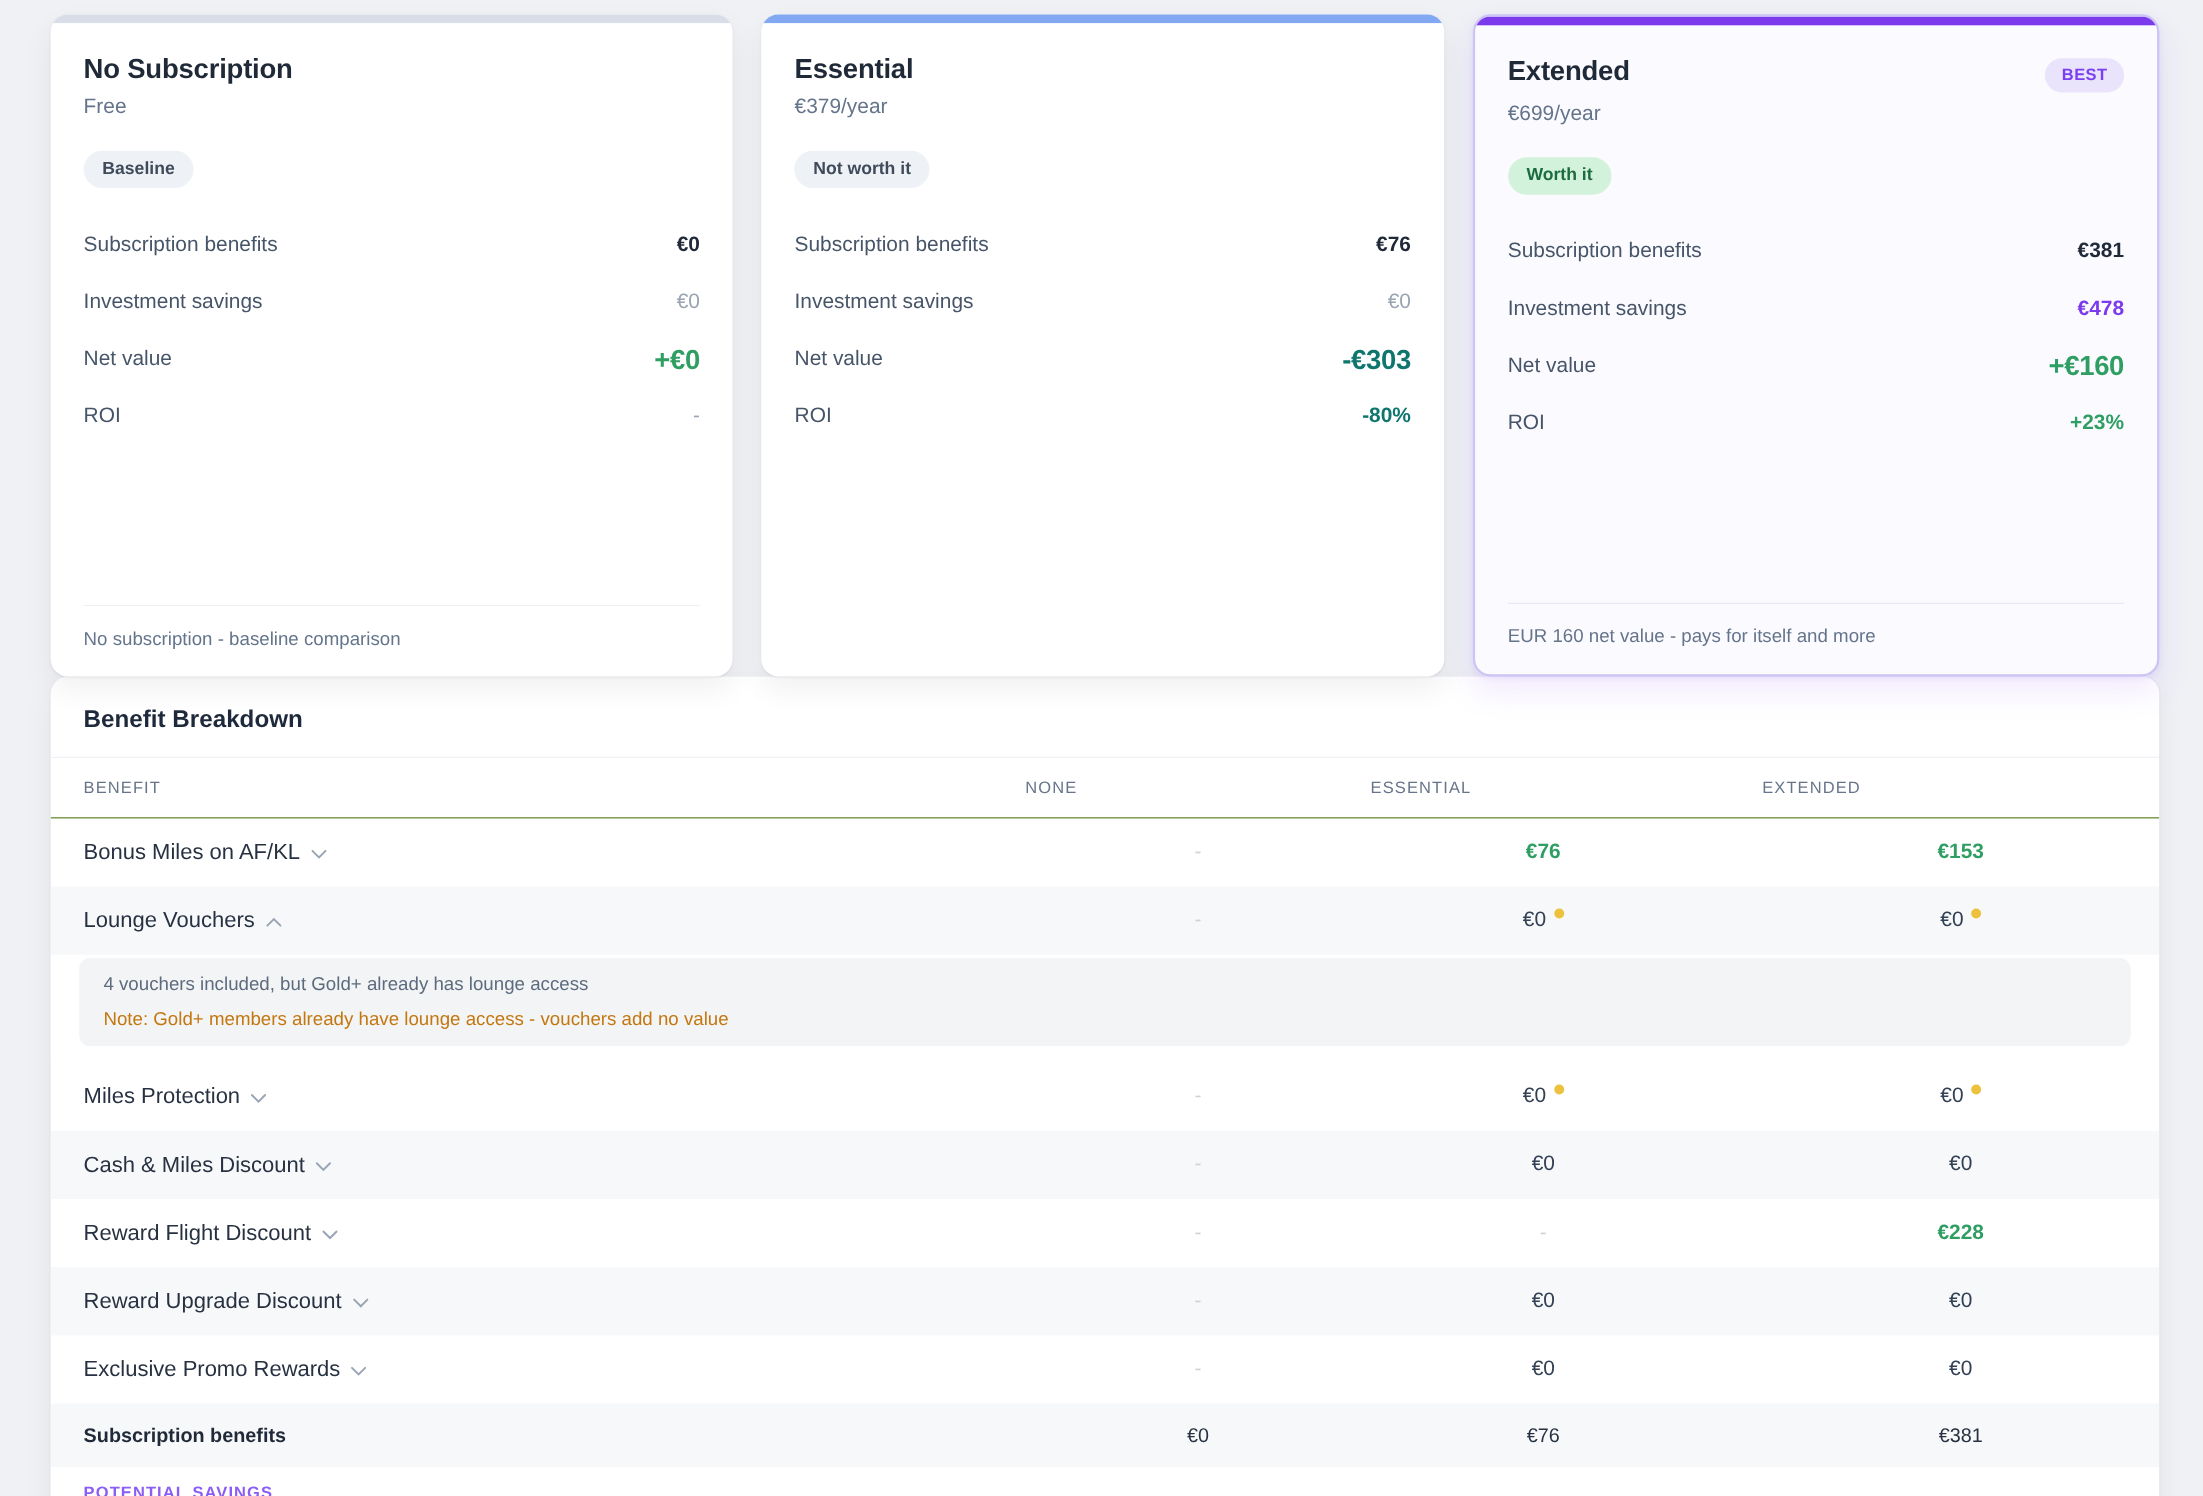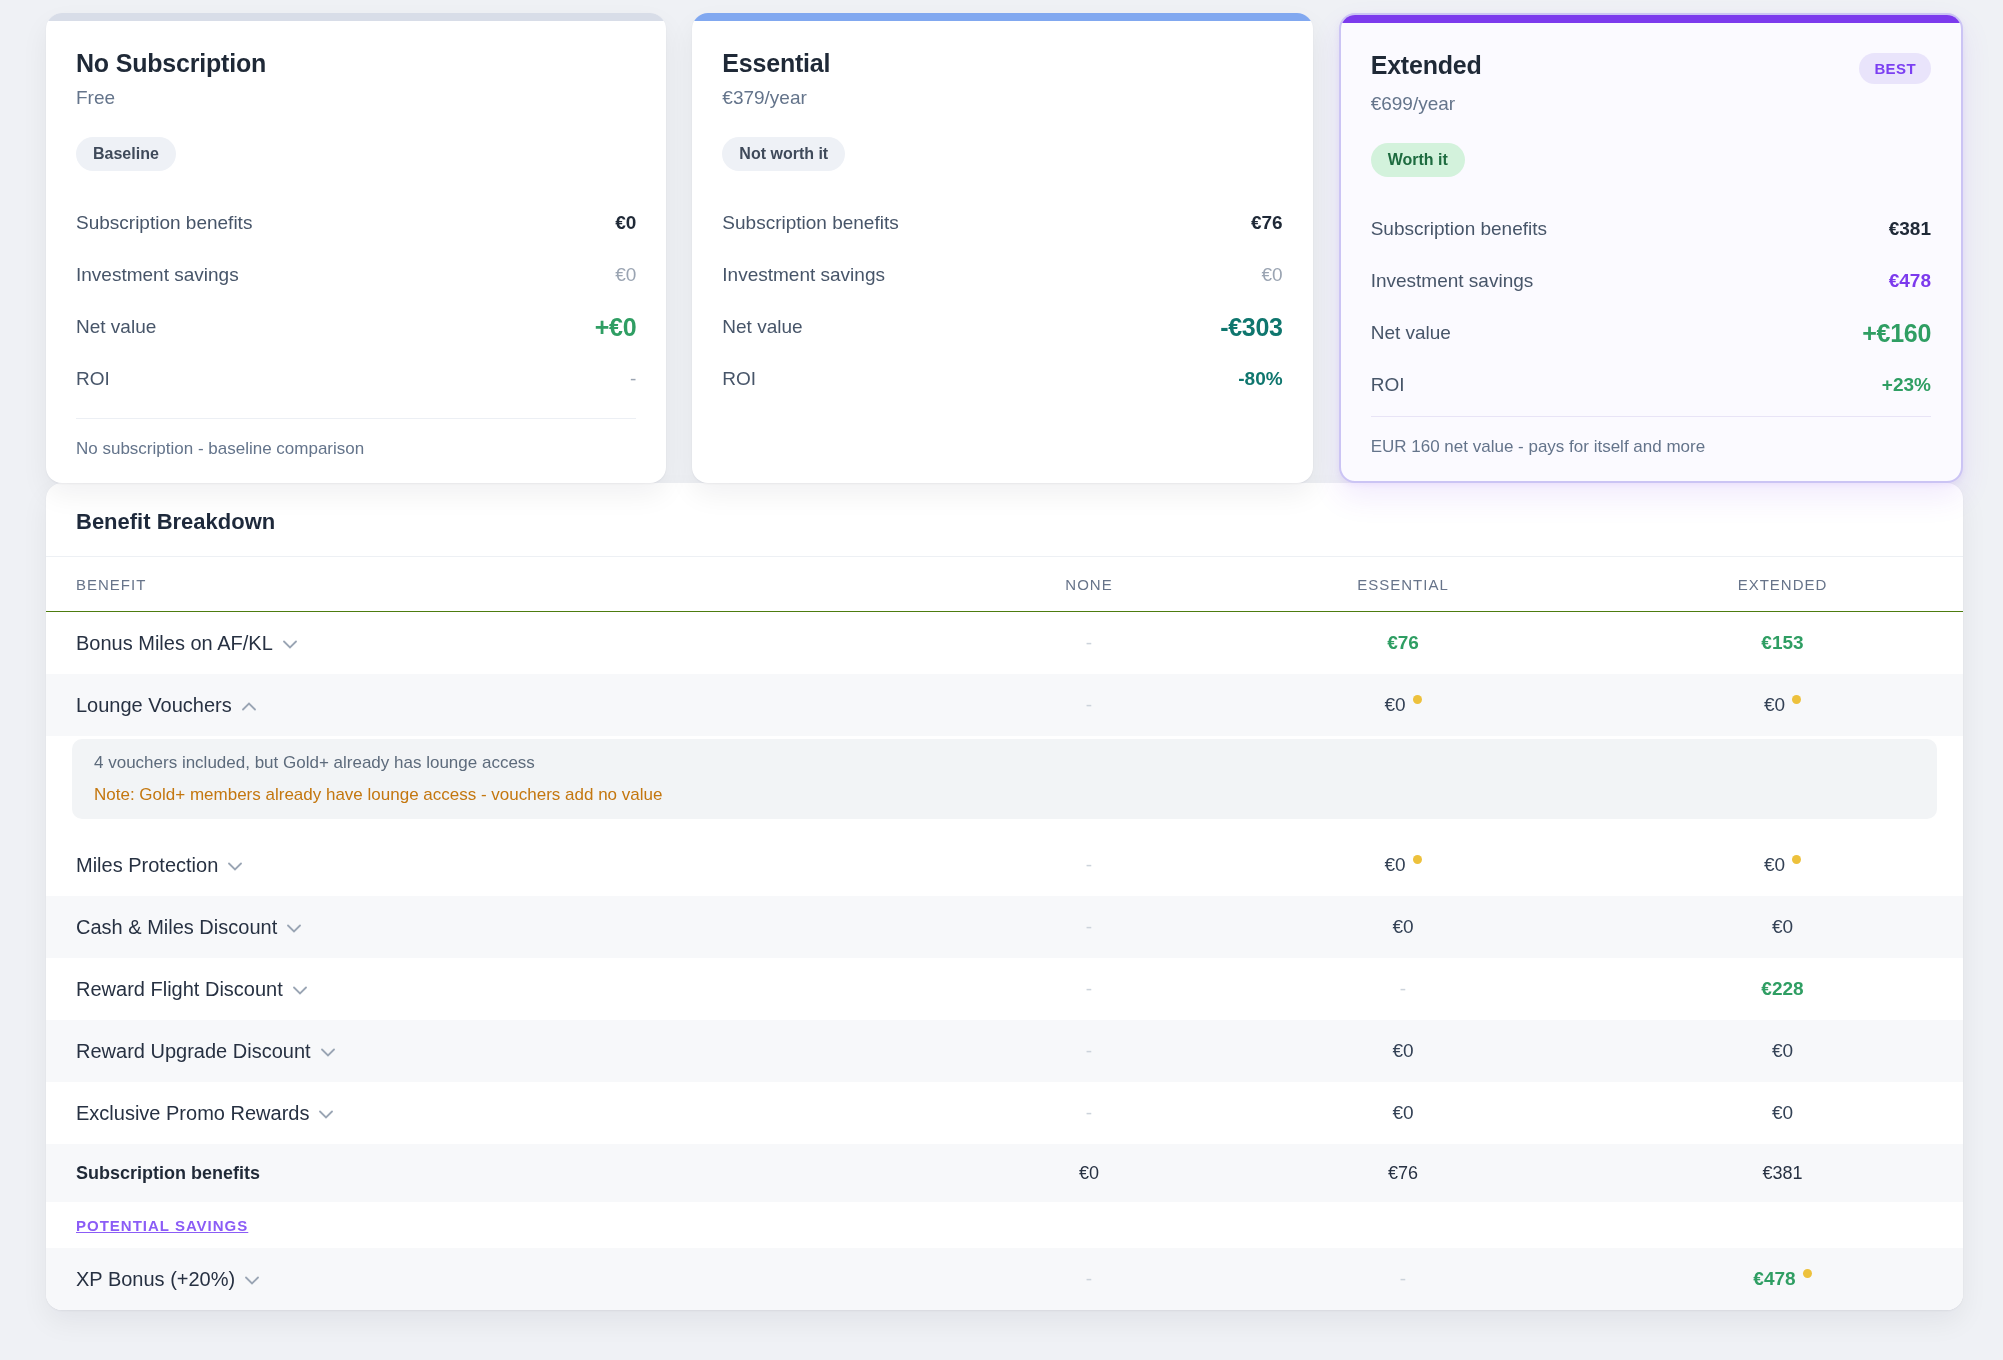--- a/index.html
+++ b/index.html
@@ -8,21 +8,21 @@
     background:#eff1f5;
     font-family:"Liberation Sans", sans-serif;
     color:#1e293b;
     overflow:hidden;
   }
   .page { padding:13px 40px 0 46px; }
 
   
   .cards-row { display:flex; gap:26px; }
   .plan-card {
-    flex:1; height:470px;
+    flex:1; height:602px;
     background:#ffffff; border-radius:16px;
     box-shadow:0 1px 2px rgba(16,24,40,.05), 0 12px 28px rgba(16,24,40,.06);
     display:flex; flex-direction:column; overflow:hidden;
   }
   .plan-card.best {
     background:#fbfaff;
     border:2px solid #cbc4f4;
     box-shadow:0 2px 6px rgba(124,58,237,.08), 0 14px 30px rgba(124,58,237,.10);
   }
   .accent { height:8px; flex:none; }
@@ -64,21 +64,21 @@
   
   .table-card {
     background:#ffffff; border-radius:16px; overflow:hidden;
     box-shadow:0 1px 2px rgba(16,24,40,.05), 0 12px 28px rgba(16,24,40,.06);
   }
   .table-title { padding:26px 30px 21px; font-size:22px; font-weight:700; color:#1e293b;
     border-bottom:1px solid #edf0f4; }
   .t-grid { display:grid; grid-template-columns:1fr 314px 314px 403px; align-items:center; padding-left:30px; }
   .t-header { height:55px; border-bottom:1px solid #4d7c0f; }
   .t-header .hcell { font-size:15px; font-weight:500; color:#67748a; letter-spacing:1px; }
-  .t-header .hcell.c { text-align:center; }
+  .t-header .hcell.c { text-align:left; }
   .t-row { height:62px; }
   .t-row.alt, .subtotal-row, .xp-row { background:#f7f8fa; }
   .benefit-name {
     display:inline-flex; align-items:center; gap:10px;
     font-size:20px; font-weight:500; color:#273142; cursor:pointer; background:none; border:none;
     font-family:inherit;
   }
   .chev { display:inline-flex; margin-top:3px; }
   .chev.up { transform:rotate(180deg); }
   .cell { text-align:center; font-size:19px; color:#334155; white-space:nowrap; }

